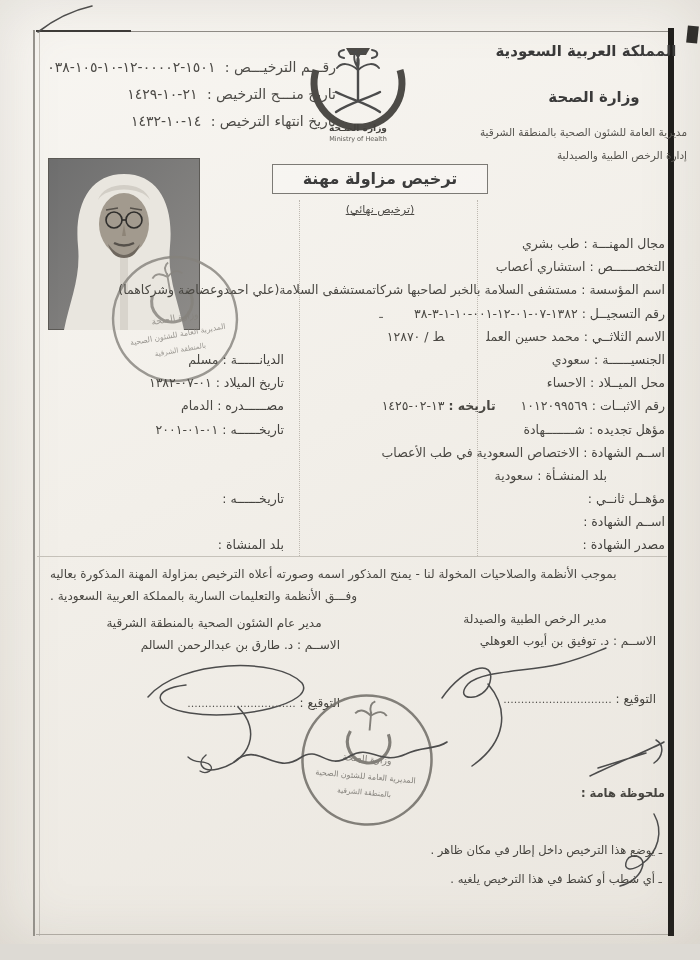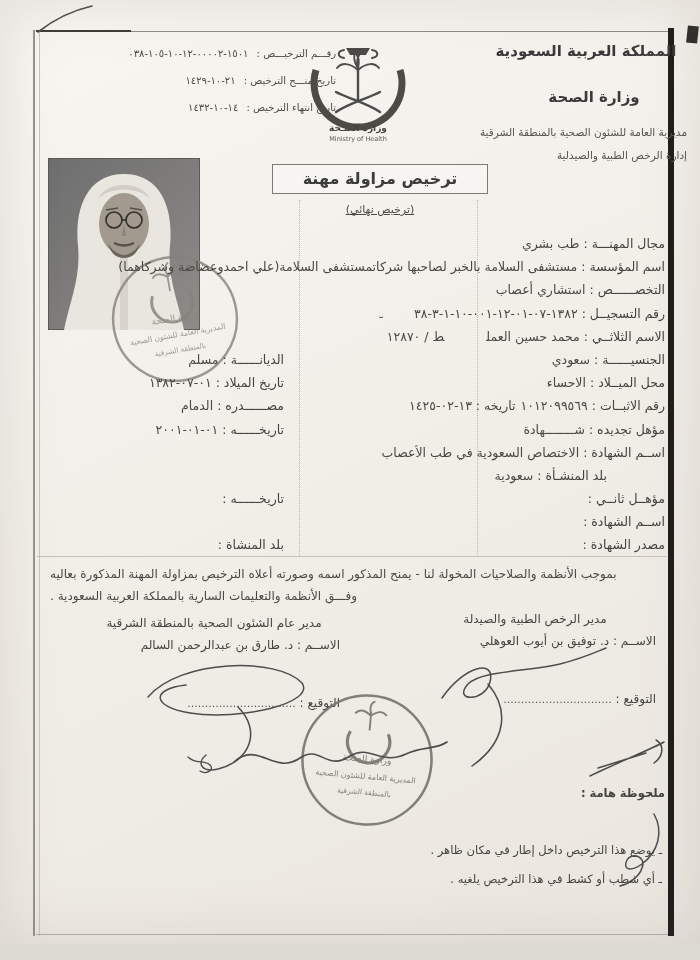--- a/index.html
+++ b/index.html
@@ -19,21 +19,21 @@
   .pen-tick{position:absolute;left:34px;top:2px;}
   
   .hdr-country{position:absolute;right:14px;top:42px;width:200px;text-align:center;
     font-size:15px;font-weight:bold;color:#3a3a3a;}
   .hdr-ministry{position:absolute;right:46px;top:88px;width:120px;text-align:center;
     font-size:15px;font-weight:bold;color:#3a3a3a;}
   .hdr-dir{position:absolute;right:13px;top:126px;width:245px;text-align:right;font-size:10.5px;color:#56544f;}
   .hdr-dept{position:absolute;right:13px;top:149px;width:245px;text-align:right;font-size:10.5px;color:#56544f;}
   .logo{position:absolute;left:300px;top:40px;width:116px;height:106px;}
   
-  .lic-block{position:absolute;left:40px;top:40px;width:296px;font-size:10px;color:#4c4a46;}
+  .lic-block{position:absolute;left:40px;top:54px;width:296px;font-size:14px;color:#4c4a46;}
   .lic-row{text-align:right;line-height:27px;white-space:nowrap;}
   .num{direction:ltr;unicode-bidi:bidi-override;display:inline-block;margin:0 5px;}
   
   .photo{position:absolute;left:48px;top:158px;width:152px;height:172px;}
   .stamp1{position:absolute;left:104px;top:248px;width:142px;height:142px;transform:rotate(-10deg);opacity:.8;}
   .stamp2{position:absolute;left:293px;top:686px;width:148px;height:148px;transform:rotate(5deg);opacity:.9;}
   
   .title-box{position:absolute;left:272px;top:164px;width:214px;border:1px solid #7c7a75;
     text-align:center;font-size:16px;font-weight:bold;color:#3c3c3c;padding:4px 0 5px;background:rgba(255,255,255,.25);}
   .subtitle{position:absolute;left:300px;top:203px;width:160px;text-align:center;font-size:11px;color:#4c4a46;text-decoration:underline;}
@@ -41,21 +41,21 @@
   
   .fields{position:absolute;left:42px;top:236px;width:623px;direction:rtl;}
   .fr{display:grid;grid-template-columns:minmax(0,1fr) 300px;min-height:23.2px;align-items:baseline;
     font-size:12.5px;color:#4a4843;}
   .fr-rightcell{white-space:nowrap;overflow:visible;}
   .fr-full{grid-column:1 / -1;}
   .fr-leftcell{text-align:right;padding-right:58px;white-space:nowrap;}
   .f-label{color:#44423e;}
   .f-value{margin-right:4px;}
   .f-extra{margin-right:42px;}
-  .f-extra-label{}
+  .f-extra-label{margin-right:20px;font-weight:bold;}
   .f-suffix{margin-right:26px;color:#6b6964;}
   
   .rule{position:absolute;left:37px;top:556px;width:630px;height:1px;background:#c6c2ba;}
   .statement{position:absolute;left:50px;top:563px;width:608px;font-size:12px;line-height:1.85;
     text-align:left;color:#4a4843;text-indent:26px;}
   
   .sig{position:absolute;width:310px;font-size:12px;color:#46443f;}
   .sig-r{left:360px;top:612px;}
   .sig-l{left:44px;top:616px;}
   .sig-title{text-align:center;width:250px;margin:0 10px 8px auto;}
@@ -157,24 +157,24 @@
   <div class="title-box">ترخيص مزاولة مهنة</div>
   <div class="subtitle">(ترخيص نهائي)</div>
   <div class="dotline" style="left:299px;top:200px;height:356px;"></div>
   <div class="dotline" style="left:477px;top:200px;height:356px;"></div>
 
   <div class="fields" id="fields">
       <div class="fr">
         <div class="fr-rightcell fr-full"><span class="f-label">مجال المهنـــة :</span><span class="f-value">طب بشري</span></div>
       </div>
       <div class="fr">
+        <div class="fr-rightcell fr-full"><span class="f-label">التخصــــــص :</span><span class="f-value">استشاري أعصاب</span></div>
+      </div>
+      <div class="fr">
         <div class="fr-rightcell fr-full"><span class="f-label">اسم المؤسسة :</span><span class="f-value">مستشفى السلامة بالخبر لصاحبها شركاتمستشفى السلامة(علي احمدوعضاضة وشركاهما)</span></div>
-      </div>
-      <div class="fr">
-        <div class="fr-rightcell fr-full"><span class="f-label">التخصــــــص :</span><span class="f-value">استشاري أعصاب</span></div>
       </div>
       <div class="fr">
         <div class="fr-rightcell fr-full"><span class="f-label">رقم التسجيــل :</span><span class="f-value num">٣٨-٣-١-١٠-٠٠١-١٢-٠١-٠٧-١٣٨٢</span><span class="f-suffix">ـ</span></div>
       </div>
       <div class="fr">
         <div class="fr-rightcell fr-full"><span class="f-label">الاسم الثلاثــي :</span><span class="f-value">محمد حسين العمل</span><span class="f-extra">ط / ١٢٨٧٠</span></div>
       </div>
       <div class="fr">
         <div class="fr-rightcell"><span class="f-label">الجنسيــــــة :</span><span class="f-value">سعودي</span></div>
         <div class="fr-leftcell"><span class="f-label">الديانــــــة :</span><span class="f-value">مسلم</span></div>

